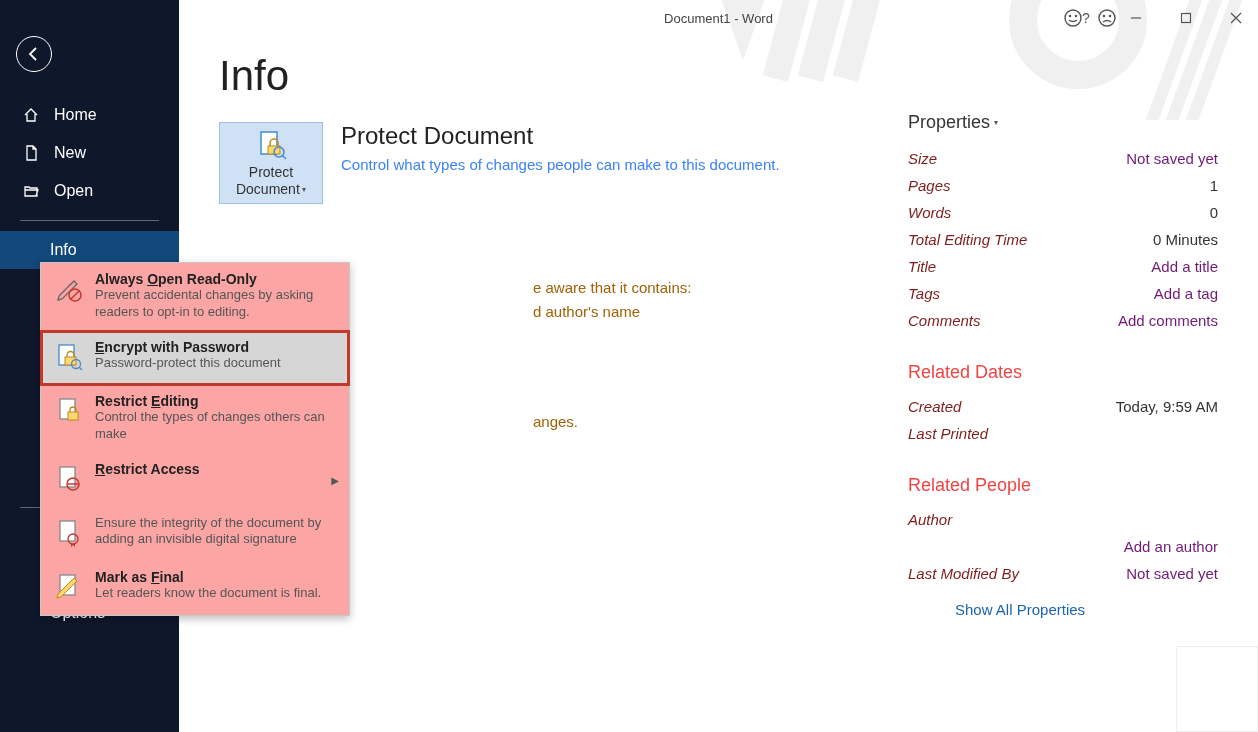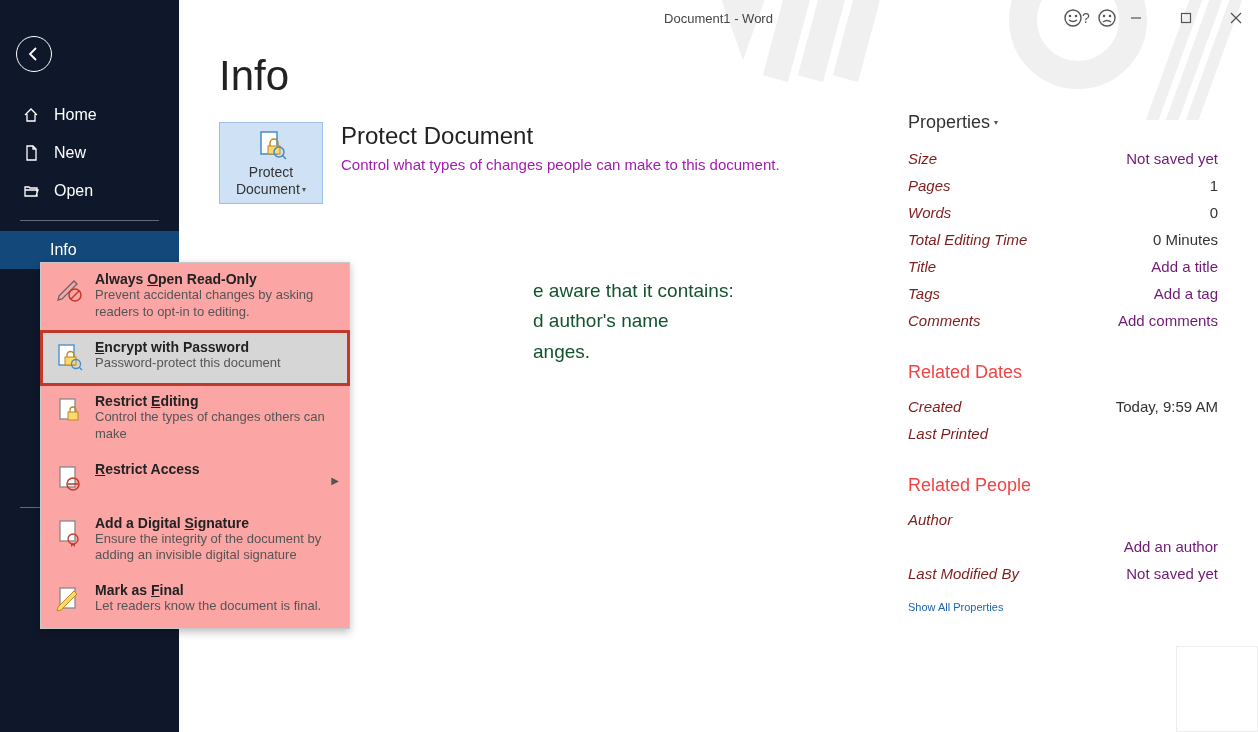--- a/index.html
+++ b/index.html
@@ -31,23 +31,23 @@
 .page-title { font-size: 42px; font-weight: 300; color: #222; margin-bottom: 22px; }
 
 .content-row { display: flex; }
 .protect-btn { width: 104px; height: 82px; background: #cfe1f4; border: 1px solid #9fc1e5; display: flex; flex-direction: column; align-items: center; justify-content: center; gap: 4px; position: relative; }
 .protect-btn .pb-icon { width: 32px; height: 32px; }
 .protect-btn .pb-label { font-size: 14px; color: #333; text-align: center; line-height: 1.2; }
 .protect-btn .pb-caret { font-size: 8px; color: #555; position: relative; top: -2px; }
 
 .protect-heading-block { margin-left: 18px; }
 .protect-heading { font-size: 24px; font-weight: 400; color: #222; margin-bottom: 6px; }
-.protect-desc { font-size: 15px; color: #a21caf; }
-
-.hidden-text { color: #14532d; font-size: 19px; line-height: 1.6; }
+.protect-desc { font-size: 15px; color: #3b82f6; }
+
+.hidden-text { color: #a16207; font-size: 15px; line-height: 1.6; }
 
 
 .dropdown { position: absolute; left: 40px; top: 262px; width: 310px; background: #fca5a5; border: 1px solid #c8c8c8; box-shadow: 0 3px 8px rgba(0,0,0,0.25); }
 .dd-item { display: flex; gap: 10px; padding: 8px 12px 10px 12px; align-items: flex-start; position: relative; }
 .dd-item.highlight { background: #d6d6d6; }
 .dd-item.highlight-border { outline: 3px solid #c0392b; outline-offset: -2px; }
 .dd-icon { width: 32px; height: 36px; flex-shrink: 0; display: flex; align-items: center; justify-content: center; }
 .dd-text { flex: 1; }
 .dd-title { font-size: 14px; font-weight: 600; color: #222; }
 .dd-title .ul { text-decoration: underline; }
@@ -56,21 +56,21 @@
 
 
 .props { position: absolute; right: 40px; top: 76px; width: 310px; }
 .props-head { font-size: 18px; color: #333; margin-bottom: 12px; display: flex; align-items: center; gap: 4px; }
 .props-head .caret { font-size: 8px; color: #555; }
 .prop-row { display: flex; justify-content: space-between; font-size: 15px; padding: 5px 0; }
 .prop-label { color: #7f1d1d; font-style: italic; }
 .prop-val { color: #701a75; }
 .prop-val.dark { color: #333; }
 .section-head { font-size: 18px; color: #ef4444; margin-top: 28px; margin-bottom: 10px; }
-.show-all { color: #1b64ac; font-size: 11px; margin-top: 14px; display: inline-block; }
+.show-all { color: #1b64ac; font-size: 15px; margin-top: 14px; display: inline-block; margin-left: 47px; }
 
 
 .white-sq { position: absolute; right: 0; bottom: 0; width: 82px; height: 86px; background: #fff; border: 1px solid #eee; }
 </style>
 </head>
 <body>
 
 <svg class="bg-shapes" viewBox="0 0 600 120">
   <g fill="#888">
     <rect x="510" y="-20" width="12" height="160" transform="rotate(20 516 60)"></rect>
@@ -207,21 +207,21 @@
     </div>
     <div class="protect-heading-block">
       <div class="protect-heading">Protect Document</div>
       <div class="protect-desc">Control what types of changes people can make to this document.</div>
     </div>
   </div>
 
   <div style="position:absolute; left:354px; top:240px;" class="hidden-text">
     <div>e aware that it contains:</div>
     <div>d author's name</div>
-    <div style="">anges.</div>
+    <div style="margin-top:86px">anges.</div>
   </div>
 
   <div class="props">
     <div class="props-head">
       <span>Properties</span>
         <span class="caret">▾</span>
     </div>
     <div class="prop-row">
         <span class="prop-label">Size</span>
         <span class="prop-val">Not saved yet</span>
@@ -336,21 +336,20 @@
   </div>
   <div class="dd-item">
     <span class="dd-icon">
         <svg width="30" height="30" viewBox="0 0 30 30">
           <rect x="6" y="3" width="15" height="20" fill="#fff" stroke="#888" stroke-width="1.3"></rect>
           <circle cx="19" cy="21" r="5" fill="none" stroke="#c0392b" stroke-width="1.3"></circle>
           <path d="M17 26 L17 29 L19 27 L21 29 L21 26" fill="#c0392b"></path>
         </svg>
       </span>
     <div class="dd-text">
-        <div class="dd-title"><span>Add a Digital </span><span class="ul">S</span><span>ignature</span></div>
         <div class="dd-desc">Ensure the integrity of the document by adding an invisible digital signature</div>
       </div>
   </div>
   <div class="dd-item">
     <span class="dd-icon">
         <svg width="30" height="30" viewBox="0 0 30 30">
           <rect x="6" y="3" width="15" height="20" fill="#fff" stroke="#888" stroke-width="1.3"></rect>
           <path d="M4 22 L20 6 L23 9 L7 25 L3 26 Z" fill="#fcd770" stroke="#bb8b1b" stroke-width="1"></path>
         </svg>
       </span>

